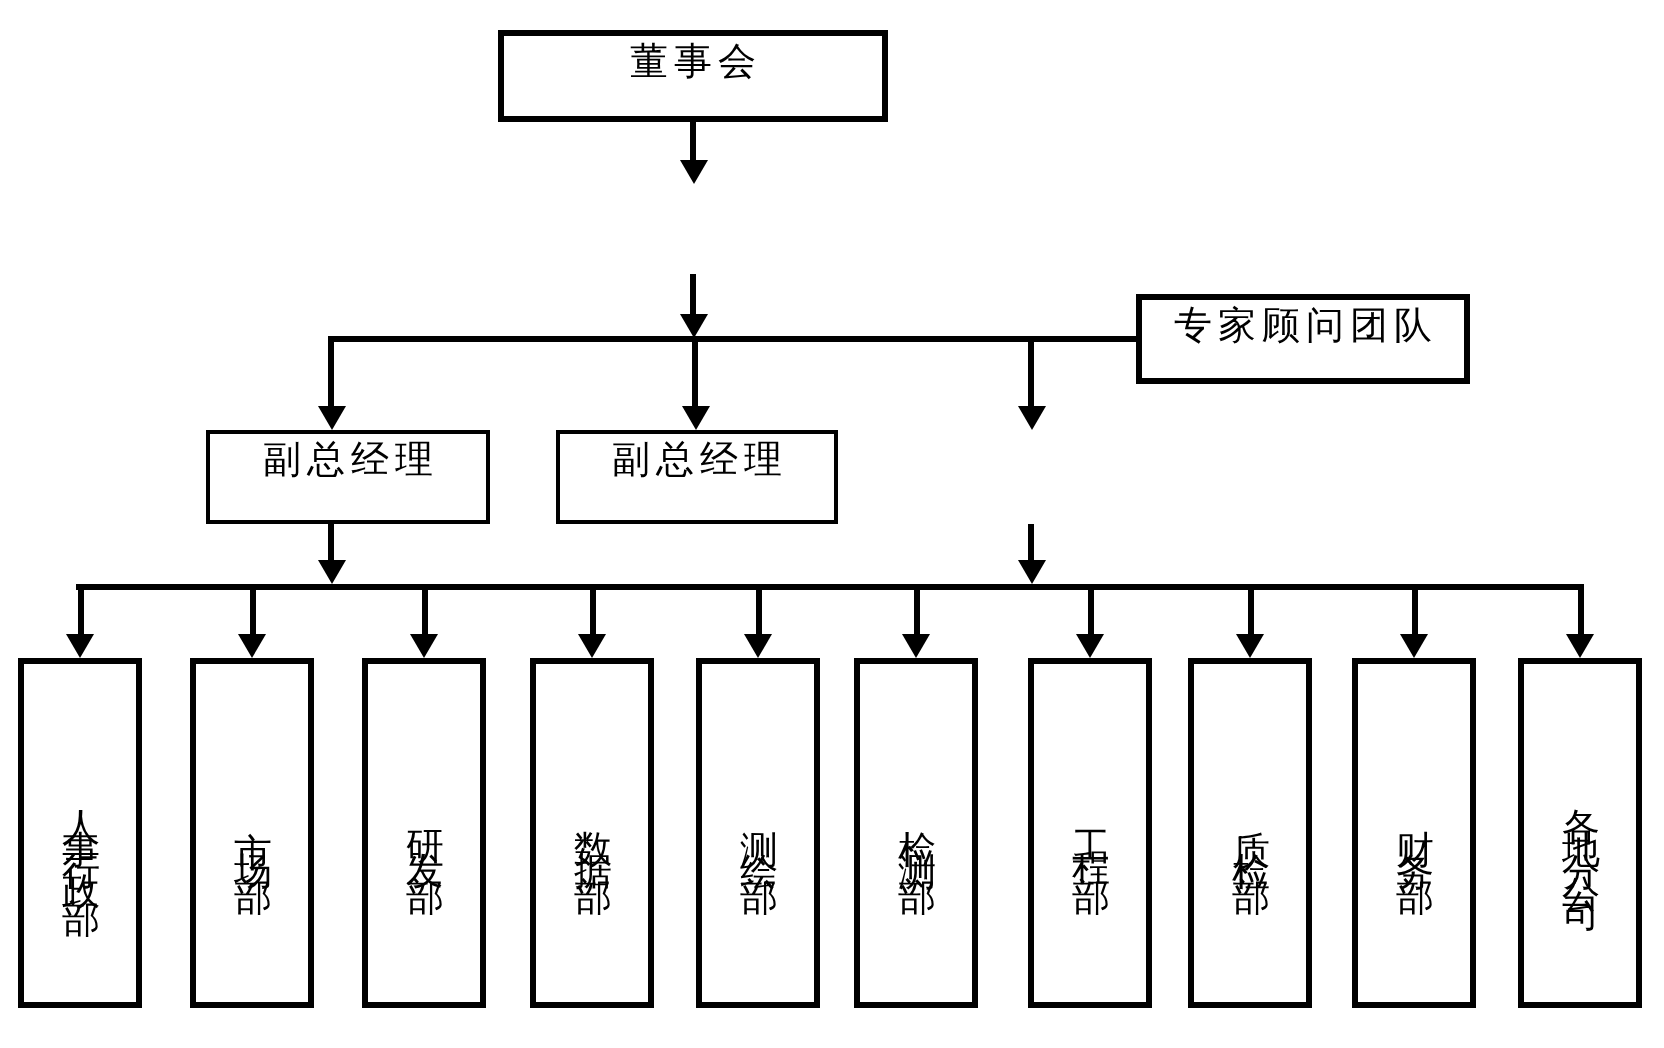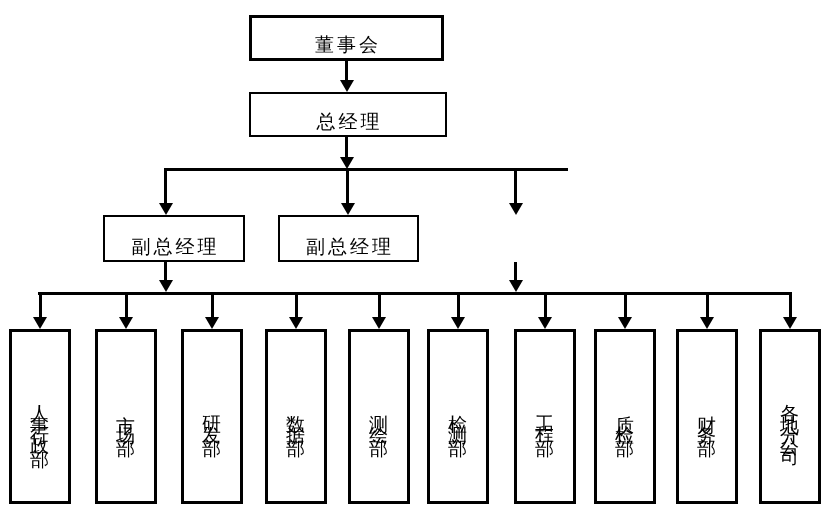--- a/index.html
+++ b/index.html
@@ -14,21 +14,21 @@
     height: 524px;
     background: #ffffff;
     overflow: hidden;
   }
   .node {
     position: absolute;
     box-sizing: border-box;
     background: #ffffff;
     border: 2px solid #000000;
     display: flex;
-    align-items: flex-end;
+    align-items: flex-start;
     justify-content: center;
     color: #000000;
     font-size: 19px;
     letter-spacing: 3px;
     padding-left: 3px;
     white-space: nowrap;
   }
   .node.thick { border-width: 3px; }
   .dept {
     position: absolute;
@@ -74,28 +74,28 @@
 
 <div class="canvas">
 
   <div class="node thick" style="left:249px; top:15px; width:195px; height:46px;">
     <span>董事会</span>
   </div>
 
   <div class="vline" style="left:345px; top:61px; height:20px;"></div>
   <div class="arrow" style="left:340px; top:80px;"></div>
 
-  <div class="node" style="left:249px; top:92px; width:198px; height:45px;">
-    <span>总经理</span>
-  </div>
 
   <div class="vline" style="left:345px; top:137px; height:21px;"></div>
   <div class="arrow" style="left:340px; top:157px;"></div>
   <div class="hline" style="left:164px; top:168px; width:404px;"></div>
 
+  <div class="node thick" style="left:568px; top:147px; width:167px; height:45px;">
+    <span>专家顾问团队</span>
+  </div>
 
   <div class="vline" style="left:164px; top:171px; height:32px;"></div>
   <div class="arrow" style="left:159px; top:203px;"></div>
   <div class="vline" style="left:346px; top:171px; height:32px;"></div>
   <div class="arrow" style="left:341px; top:203px;"></div>
   <div class="vline" style="left:514px; top:171px; height:32px;"></div>
   <div class="arrow" style="left:509px; top:203px;"></div>
 
   <div class="node" style="left:103px; top:215px; width:142px; height:47px;">
     <span>副总经理</span>

